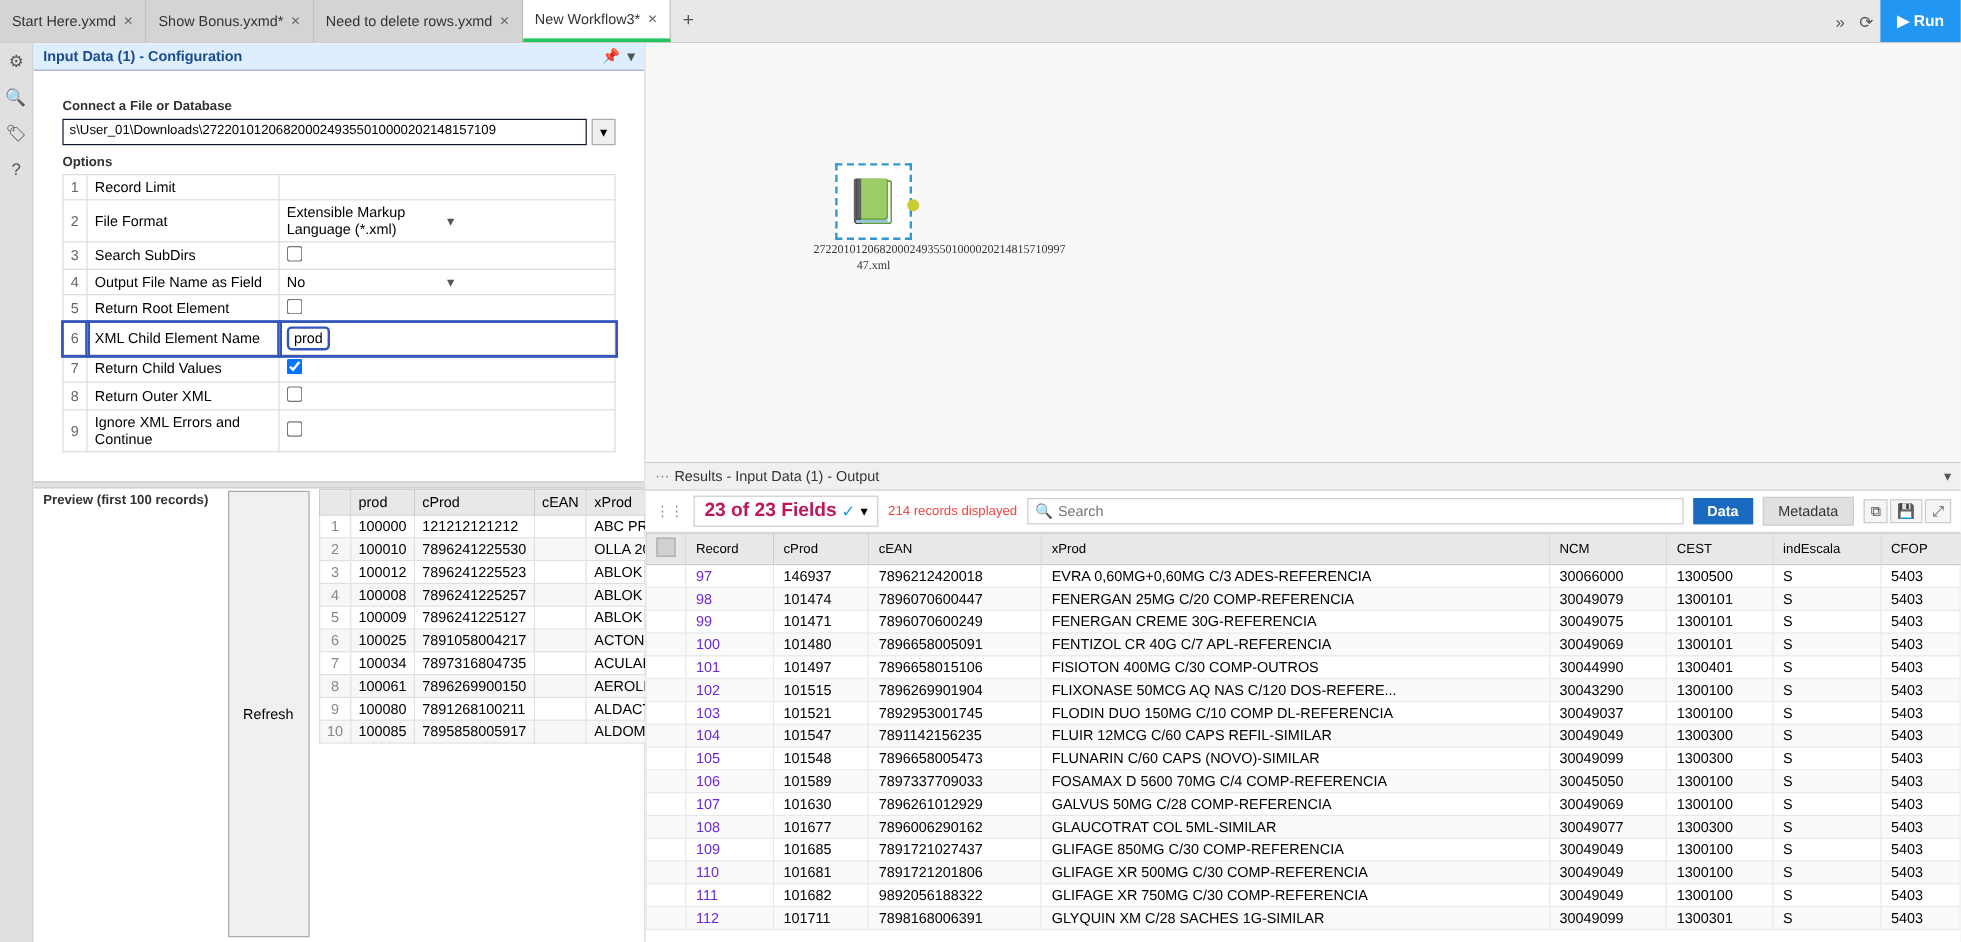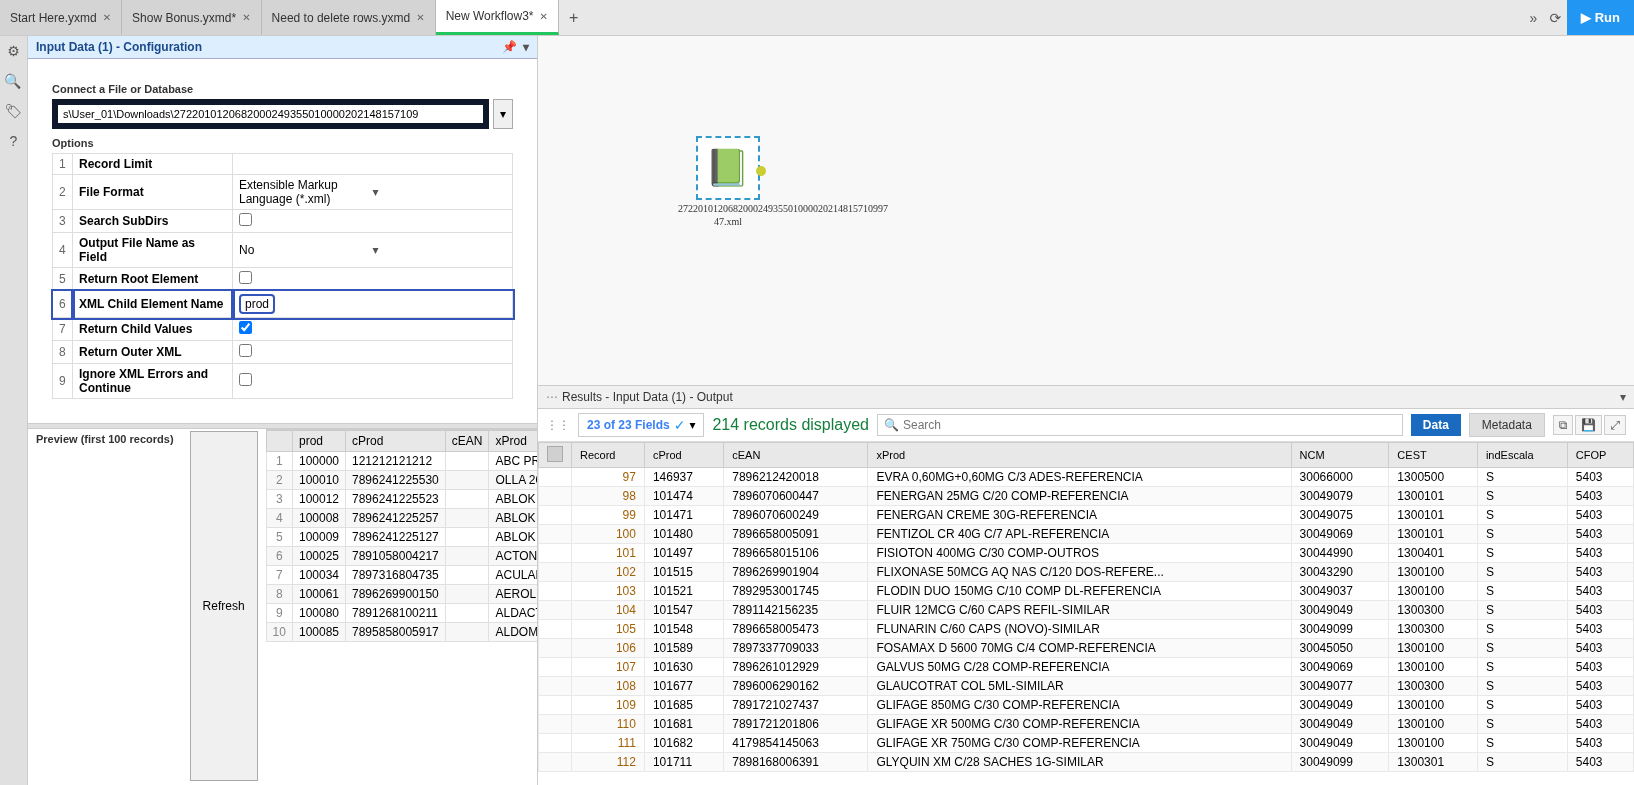--- a/index.html
+++ b/index.html
@@ -25,28 +25,28 @@
     
     .left-panel { width: 510px; display: flex; flex-direction: column; background: #fff; border-right: 1px solid #ccc; flex-shrink: 0; overflow: hidden; }
     .left-panel-header { background: #ddeeff; border-bottom: 1px solid #aac; display: flex; align-items: center; padding: 4px 8px; gap: 6px; font-size: 12px; font-weight: bold; color: #1a4a8a; }
     .left-panel-header-spacer { flex: 1; }
     .header-icon { font-size: 12px; color: #555; cursor: pointer; }
 
     
     .config-section { padding: 24px; }
     .connect-label { font-size: 11px; font-weight: bold; color: #333; margin-bottom: 4px; }
     .file-input-row { display: flex; gap: 4px; margin-bottom: 8px; }
-    .file-input { flex: 1; border: 6px solid #0f172a; padding: 3px 5px; font-size: 11px; background: #fff; overflow: hidden; white-space: nowrap; }
+    .file-input { flex: 1; border: 1px solid #0f172a; padding: 3px 5px; font-size: 11px; background: #fff; overflow: hidden; white-space: nowrap; }
     .file-browse-btn { border: 1px solid #aaa; background: #f0f0f0; padding: 3px 6px; cursor: pointer; font-size: 12px; }
 
     .options-label { font-size: 11px; font-weight: bold; color: #333; margin-bottom: 4px; }
     .options-table { width: 100%; border-collapse: collapse; font-size: 11px; }
     .options-table td { border: 1px solid #ddd; padding: 3px 6px; vertical-align: middle; }
     .options-table .col-num { width: 20px; color: #666; }
-    .options-table .col-name { width: 160px; font-weight: bold; }
+    .options-table .col-name { width: 160px; }
     .options-table .col-value { }
     .options-table .highlighted-row td { outline: 2px solid #3355bb; }
     .options-table input[type=checkbox] { margin: 0; }
     .value-dropdown { display: flex; align-items: center; gap: 0; }
     .value-dropdown span { flex: 1; }
     .value-dropdown .dd-arrow { color: #555; }
     .prod-value { border: 2px solid #3355bb; border-radius: 4px; padding: 1px 4px; display: inline-block; }
 
     
     .h-divider { height: 6px; background: #e0e0e0; border-top: 1px solid #ccc; border-bottom: 1px solid #ccc; cursor: row-resize; }
@@ -78,38 +78,38 @@
 
     
     .results-panel { height: 400px; display: flex; flex-direction: column; border-top: 1px solid #ccc; background: #fff; }
     .results-header { display: flex; align-items: center; padding: 4px 8px; background: #f0f0f0; border-bottom: 1px solid #ccc; gap: 4px; }
     .results-title { font-size: 12px; color: #333; flex: 1; }
     .results-collapse { font-size: 12px; color: #555; cursor: pointer; }
 
     
     .results-toolbar { display: flex; align-items: center; padding: 4px 8px; border-bottom: 1px solid #ddd; gap: 8px; background: #fff; }
     .fields-selector { display: flex; align-items: center; gap: 4px; border: 1px solid #ccc; padding: 3px 8px; background: #fff; cursor: pointer; }
-    .fields-count { font-size: 12px; font-weight: bold; color: #3b82f6; }
+    .fields-count { font-size: 16px; font-weight: bold; color: #be185d; }
     .check-icon { color: #2196F3; font-size: 14px; }
-    .records-count { font-size: 16px; color: #15803d; }
+    .records-count { font-size: 11px; color: #ef4444; }
     .search-box { flex: 1; display: flex; align-items: center; border: 1px solid #ccc; padding: 3px 6px; background: #fff; gap: 4px; }
     .search-box input { border: none; outline: none; flex: 1; font-size: 12px; }
     .data-meta-btn { background: #1a6bbf; color: #fff; border: none; padding: 4px 12px; cursor: pointer; font-size: 12px; font-weight: bold; }
     .meta-btn { background: #e0e0e0; color: #333; border: 1px solid #ccc; padding: 4px 12px; cursor: pointer; font-size: 12px; }
     .toolbar-icon-group { display: flex; gap: 2px; }
     .toolbar-icon { padding: 2px 5px; border: 1px solid #ccc; background: #f5f5f5; cursor: pointer; font-size: 12px; color: #555; }
 
     
     .results-table-wrap { flex: 1; overflow: auto; }
     .results-table { width: 100%; border-collapse: collapse; font-size: 11px; }
     .results-table th { background: #e8e8e8; border: 1px solid #ccc; padding: 3px 8px; text-align: left; font-weight: normal; white-space: nowrap; position: sticky; top: 0; font-size: 11px; }
     .results-table td { border: 1px solid #e8e8e8; padding: 2px 8px; white-space: nowrap; }
     .results-table tr:nth-child(even) td { background: #fafafa; }
     .results-table .col-check { width: 24px; }
-    .results-table .col-record { color: #a16207; text-align: right; }
+    .results-table .col-record { color: #6d28d9; }
     .col-select-all { background: #d0d0d0; border: 1px solid #aaa; width: 16px; height: 16px; display: inline-block; }
   </style>
 </head>
 <body>
 
 <div class="top-bar">
   <div class="tab">
     <span>Start Here.yxmd</span>
     <span class="tab-close">✕</span>
   </div>
@@ -524,21 +524,21 @@
     <td>GLIFAGE XR 500MG C/30 COMP-REFERENCIA</td>
     <td>30049049</td>
     <td>1300100</td>
     <td>S</td>
     <td>5403</td>
   </tr>
               <tr>
     <td class="col-check"></td>
     <td class="col-record">111</td>
     <td>101682</td>
-    <td>4179854145063</td>
+    <td>9892056188322</td>
     <td>GLIFAGE XR 750MG C/30 COMP-REFERENCIA</td>
     <td>30049049</td>
     <td>1300100</td>
     <td>S</td>
     <td>5403</td>
   </tr>
               <tr>
     <td class="col-check"></td>
     <td class="col-record">112</td>
     <td>101711</td>

